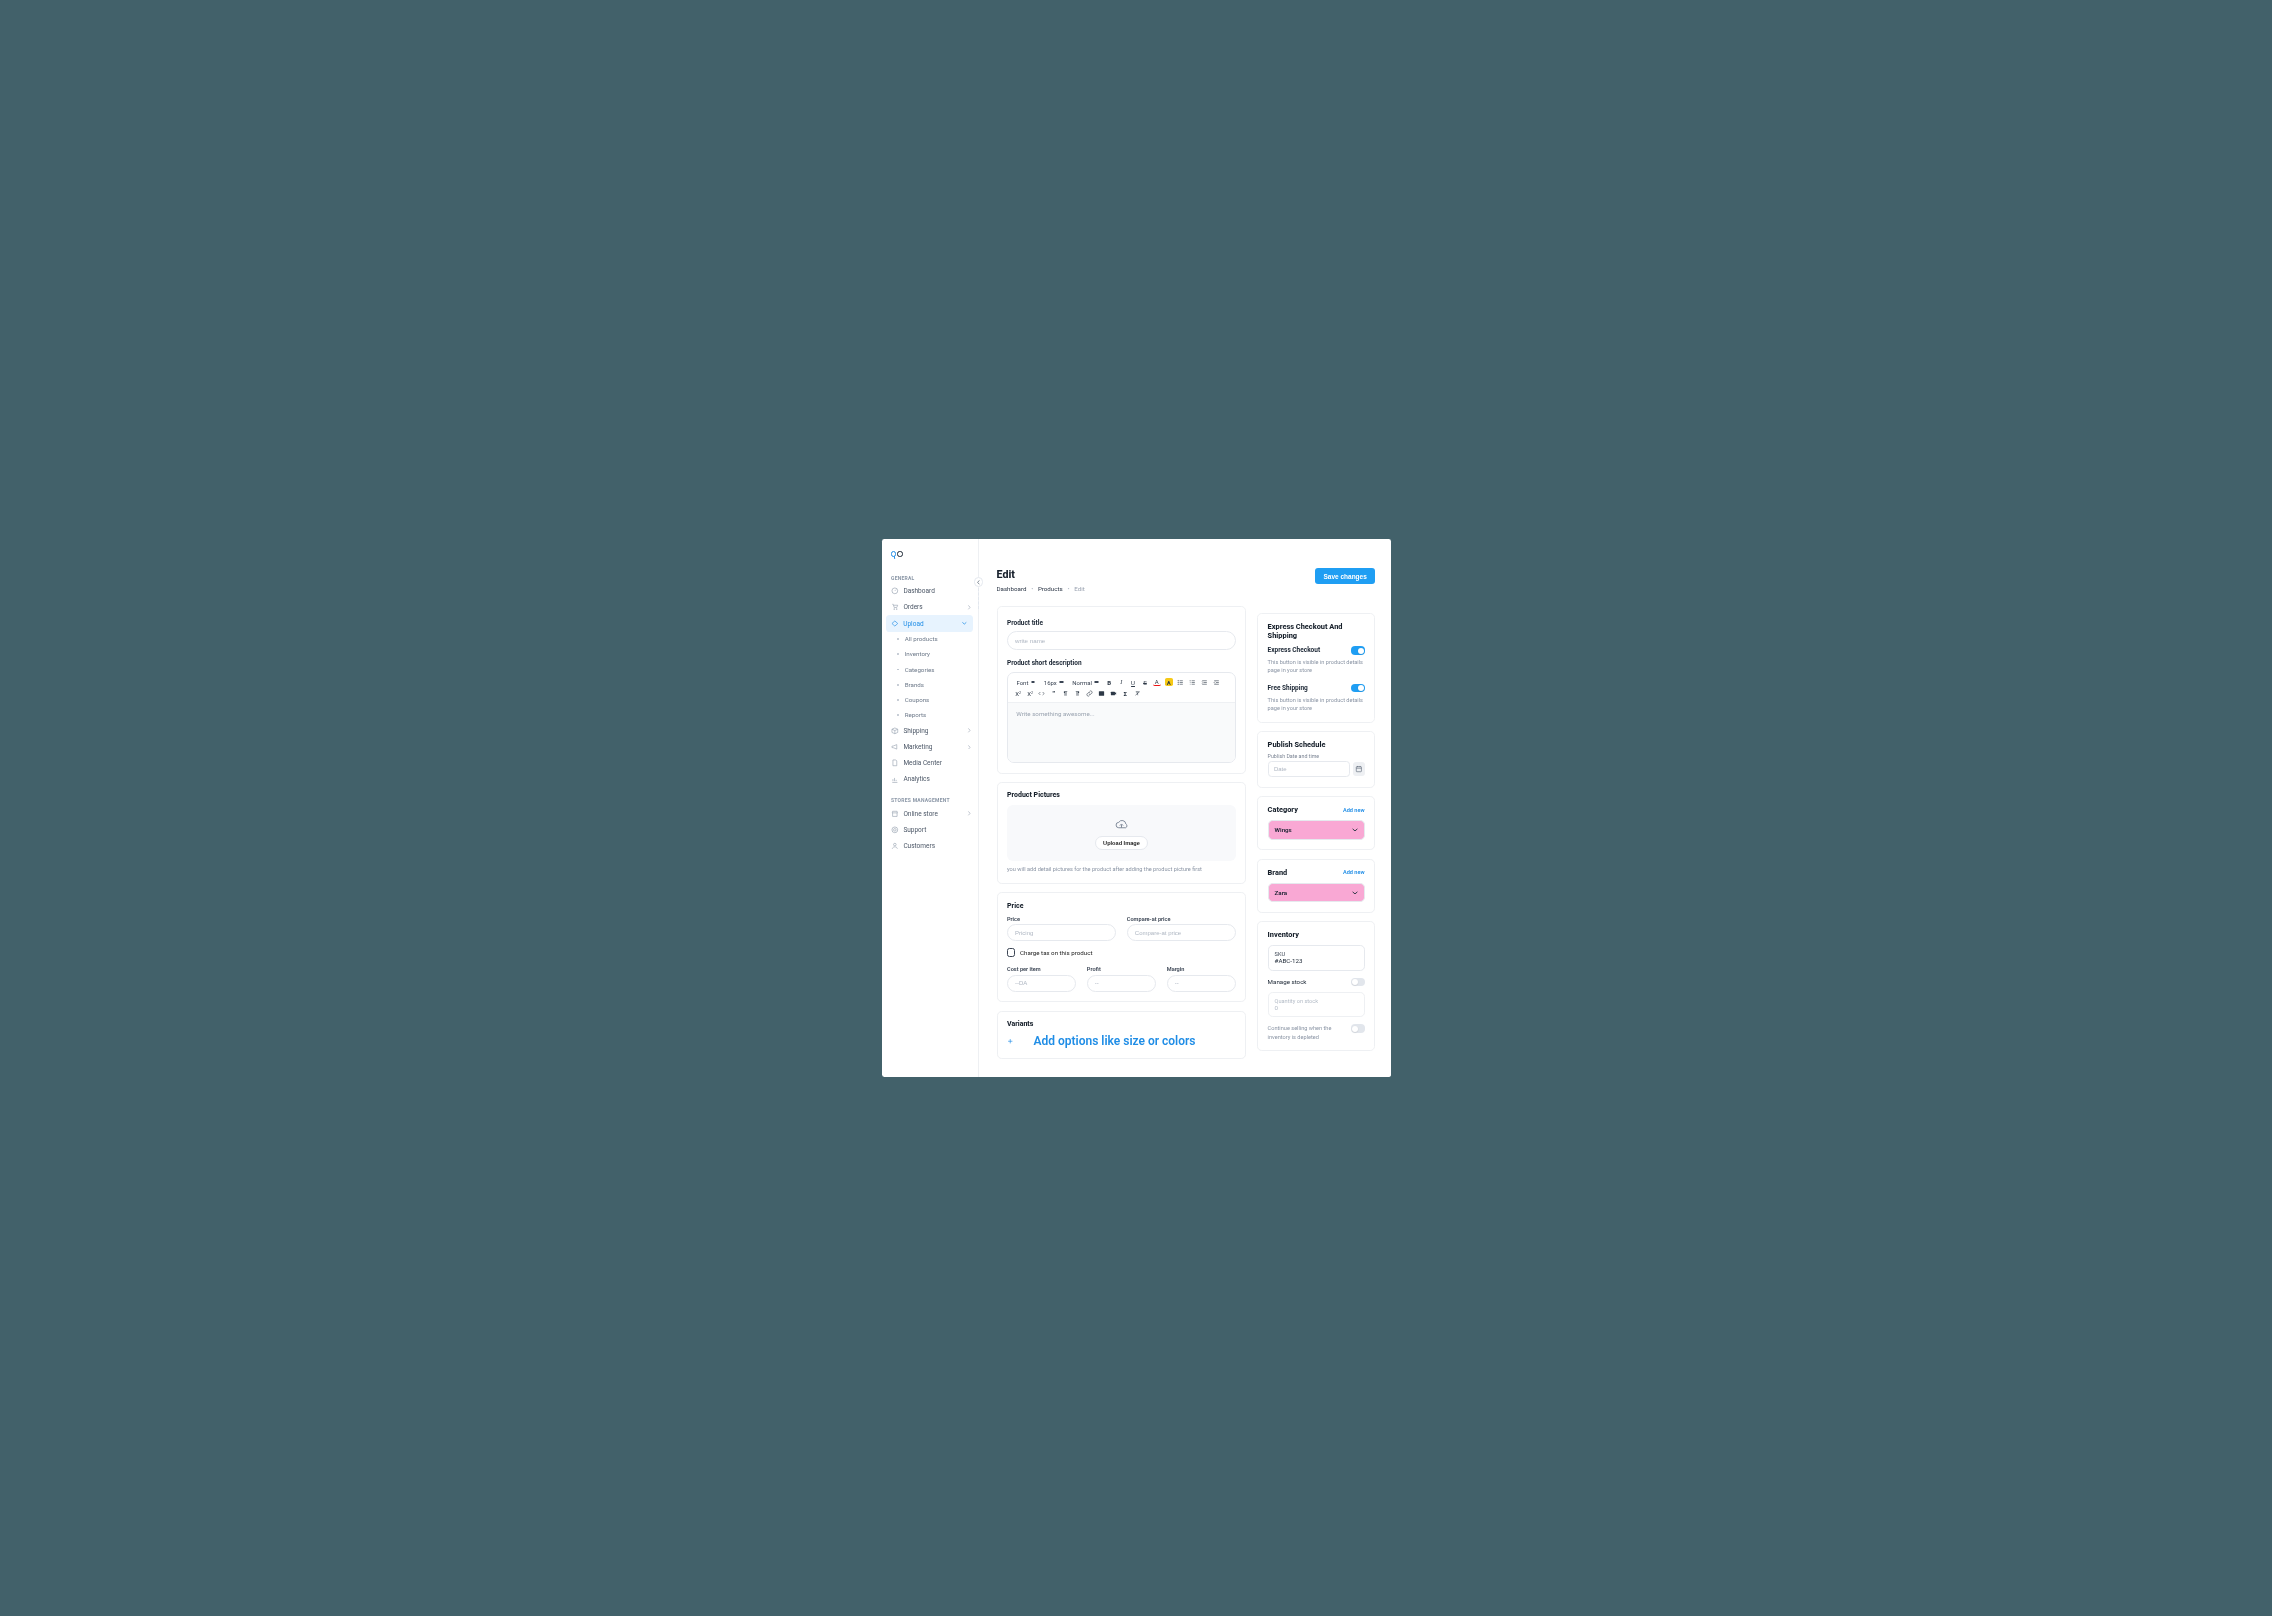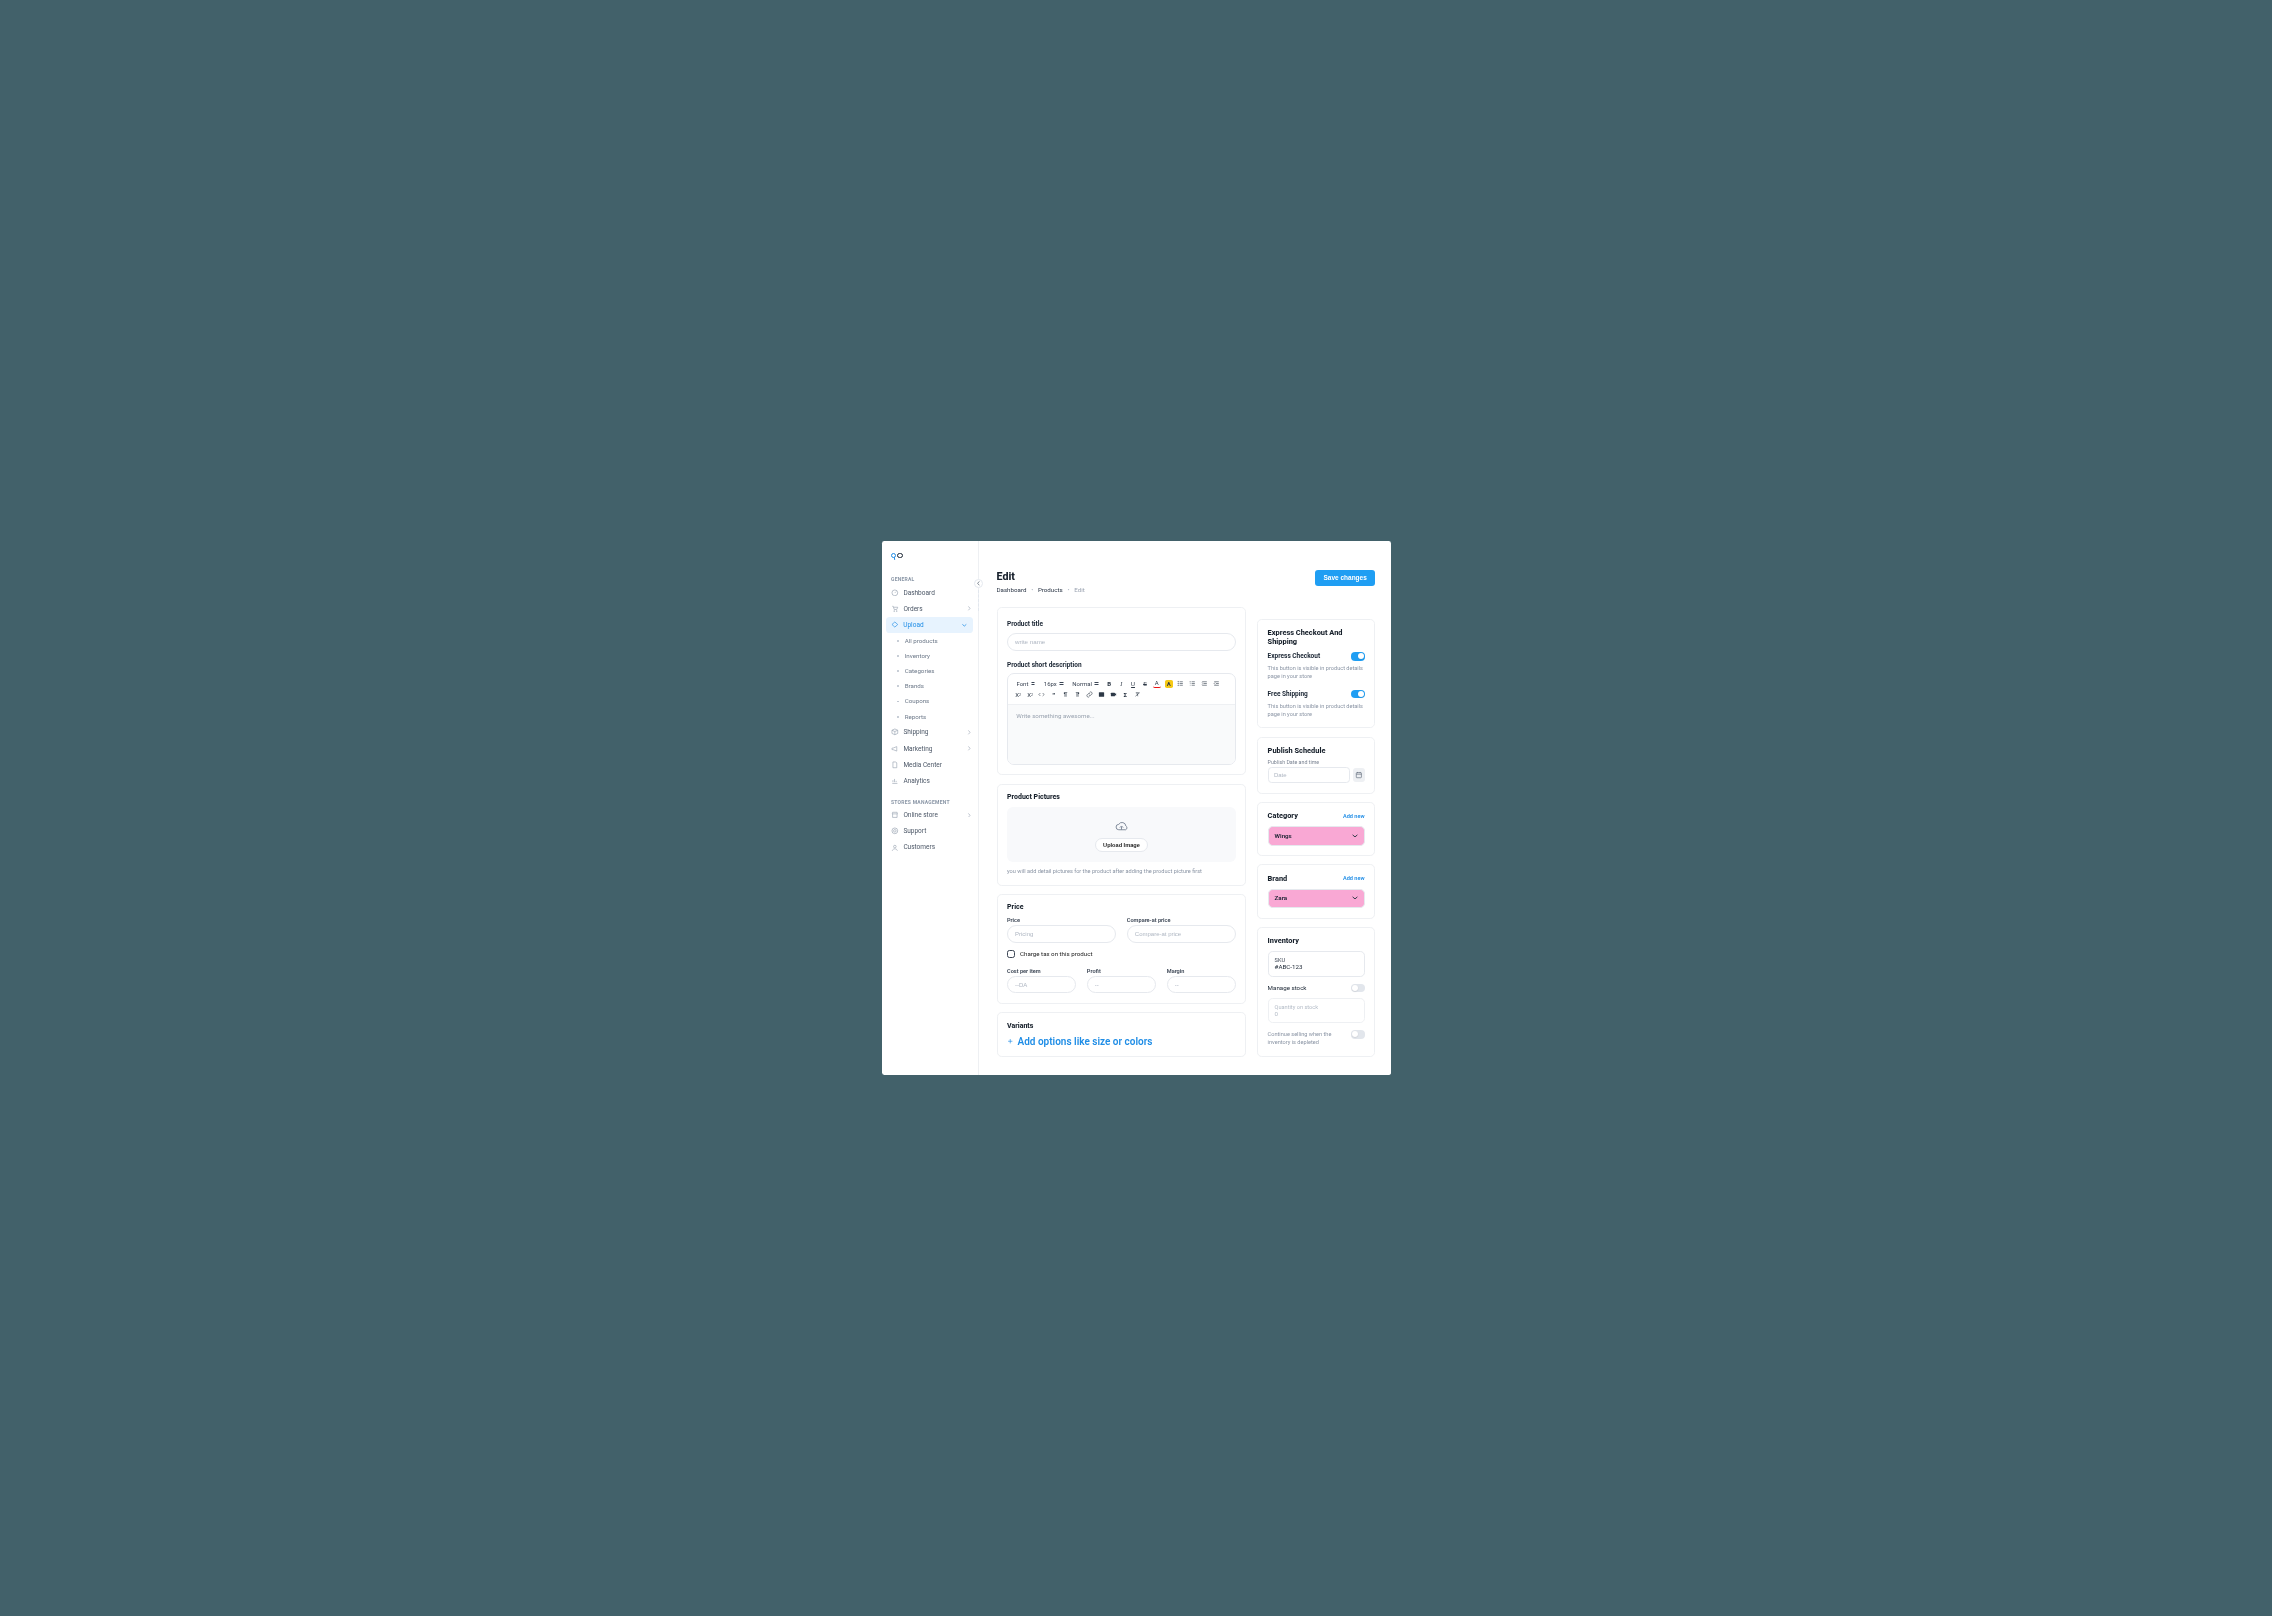--- a/index.html
+++ b/index.html
@@ -161,21 +161,21 @@
     border-radius: 3px;
     padding: 4.7px 8.3px;
     font-size: 6.5px;
     font-weight: 600;
     cursor: pointer;
   }
 
   .cols {
     display: flex;
     gap: 10.7px;
-    align-items: flex-end;
+    align-items: center;
   }
   .col-left { flex: 1; display: flex; flex-direction: column; gap: 8.3px; }
   .col-right { width: 118px; display: flex; flex-direction: column; gap: 8.3px; }
 
   .card {
     background: #fff;
     border: 0.6px solid #eef0f3;
     border-radius: 4.7px;
     padding: 8.3px 9.5px 9.5px;
   }
@@ -294,22 +294,22 @@
     display: flex; align-items: center; gap: 4.7px;
     font-size: 6.2px; color: #222; margin-top: 7px;
   }
   .chk {
     width: 8.3px; height: 8.3px; border: 0.9px solid #3b4554; border-radius: 2.4px;
     cursor: pointer;
   }
 
   
   .link-row {
-    display: flex; align-items: center; gap: 4px;
-    color: #1f8de6; font-size: 10px; font-weight: 600;
+    display: flex; align-items: center; gap: 20px;
+    color: #1f8de6; font-size: 12px; font-weight: 600;
     margin-top: 6px; cursor: pointer;
   }
 
   
   .row {
     display: flex; align-items: center; justify-content: space-between;
   }
   .toggle {
     width: 14px; height: 8.3px; border-radius: 4.1px;
     position: relative; cursor: pointer;

